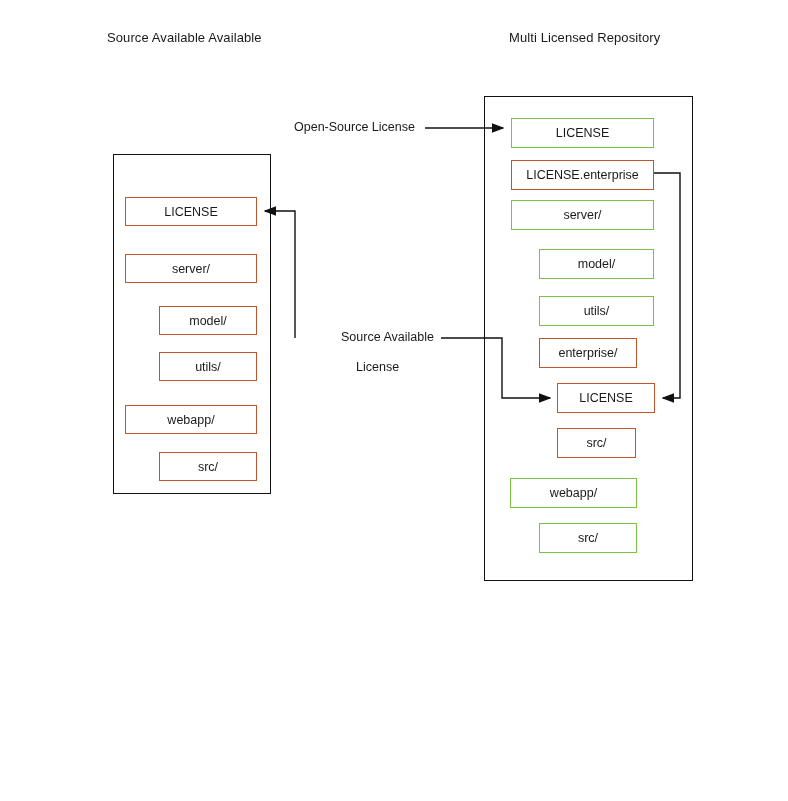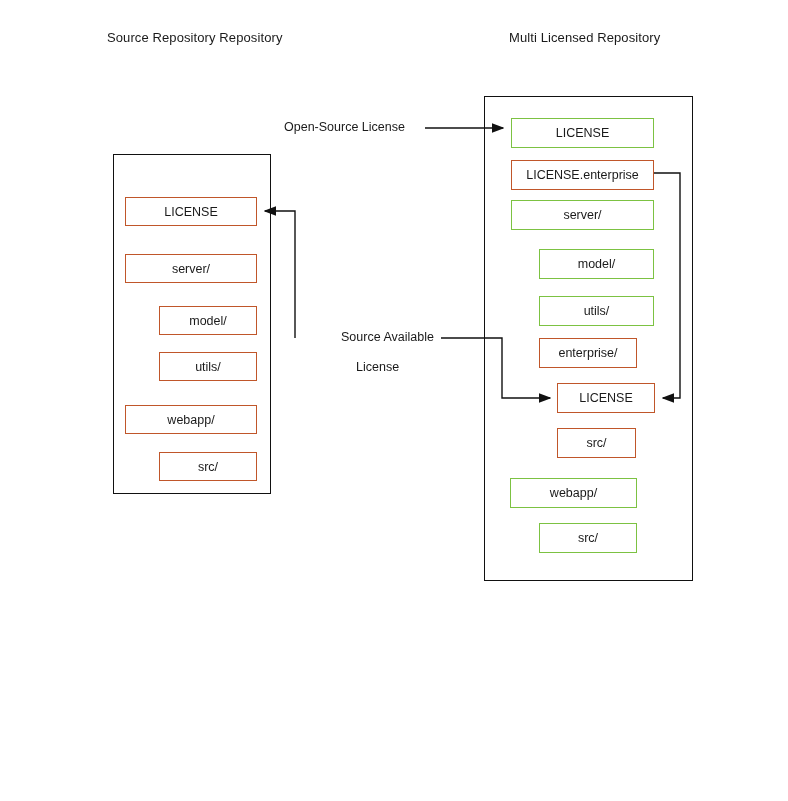--- a/index.html
+++ b/index.html
@@ -61,21 +61,21 @@
     width: 788px;
     height: 801px;
     pointer-events: none;
   }
 </style>
 </head>
 <body>
 
 <div id="canvas">
 
-  <div class="hdr" style="left:107px; top:30px;">Source Repository Repository</div>
+  <div class="hdr" style="left:107px; top:30px;">Source Available Available</div>
   <div class="hdr" style="left:509px; top:30px;">Multi Licensed Repository</div>
 
   <div class="panel" style="left:113px; top:154px; width:158px; height:340px;"></div>
   <div class="panel" style="left:484px; top:96px; width:209px; height:485px;"></div>
 
   <div class="node" style="left:125px; top:197px; width:132px; height:29px;">
     <span>LICENSE</span>
   </div>
   <div class="node" style="left:125px; top:254px; width:132px; height:29px;">
     <span>server/</span>
@@ -133,18 +133,18 @@
 
     <path d="M 425 128 L 503 128" stroke="#111111" stroke-width="1.4" fill="none" marker-end="url(#arrowhead)"></path>
 
     <path d="M 295 338 L 295 211 L 265 211" stroke="#111111" stroke-width="1.4" fill="none" marker-end="url(#arrowhead)"></path>
 
     <path d="M 441 338 L 502 338 L 502 398 L 550 398" stroke="#111111" stroke-width="1.4" fill="none" marker-end="url(#arrowhead)"></path>
 
     <path d="M 654 173 L 680 173 L 680 398 L 663 398" stroke="#111111" stroke-width="1.4" fill="none" marker-end="url(#arrowhead)"></path>
   </svg>
 
-  <div class="edge-label" style="left:284px; top:120px;">Open-Source License</div>
+  <div class="edge-label" style="left:294px; top:120px;">Open-Source License</div>
   <div class="edge-label" style="left:341px; top:330px;">Source Available</div>
   <div class="edge-label" style="left:356px; top:360px;">License</div>
 
 
 </div>
 
 </body></html>

